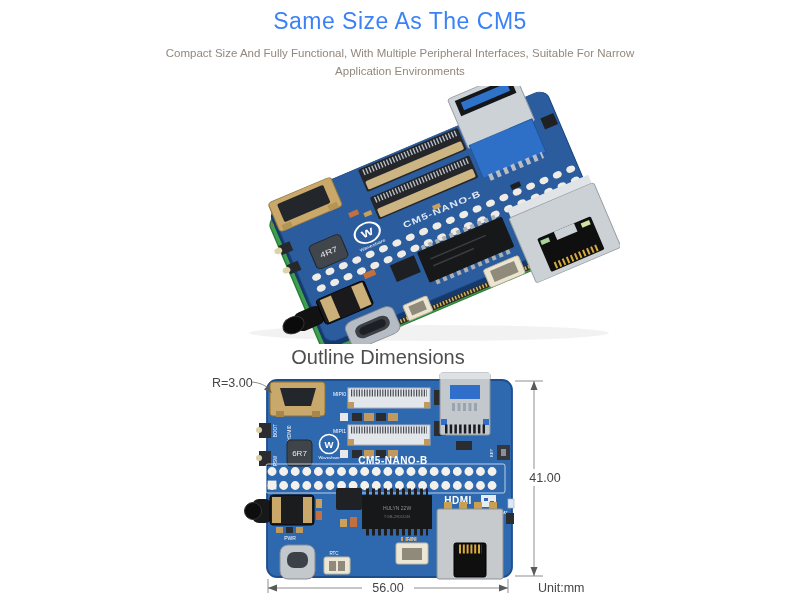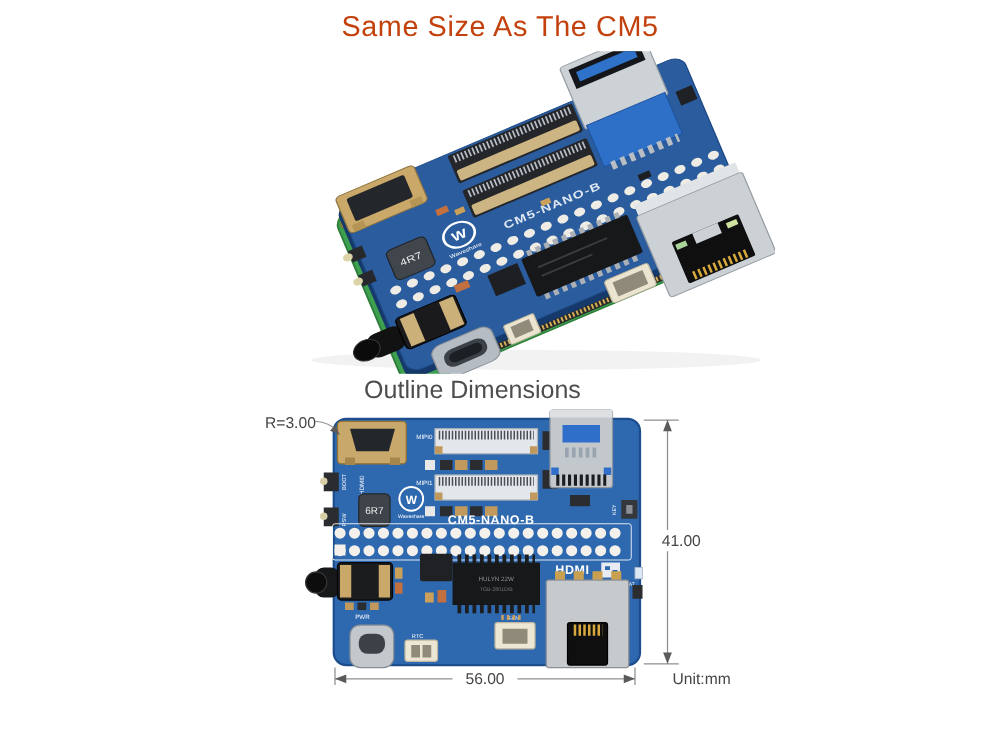--- a/index.html
+++ b/index.html
@@ -1,34 +1,38 @@
 <!DOCTYPE html>
 <html><head>
 <meta charset="utf-8">
 <style>
   html,body{margin:0;padding:0;background:#ffffff;}
   body{width:800px;height:600px;overflow:hidden;font-family:"Liberation Sans",sans-serif;}
   .page{width:800px;height:600px;position:relative;}
-  .hero-title{margin:0;padding-top:8px;text-align:center;font-size:23px;font-weight:400;color:#c2410c;letter-spacing:.5px;}
+  .hero-title{margin:0;padding-top:8px;text-align:center;font-size:23px;font-weight:400;color:#3b82f6;letter-spacing:.5px;}
   .hero-sub{margin:9px auto 0 auto;text-align:center;font-size:11.5px;line-height:18px;color:#92887d;width:640px;}
   .photo-wrap{width:396px;height:258px;margin:6px auto 0 auto;position:relative;left:22px;}
   .dim-title{margin:0;text-align:center;font-size:20px;font-weight:400;color:#4d4d4d;position:relative;left:-22px;padding-top:2px;}
   .diagram-wrap{width:380px;height:232px;margin:2px auto 0 auto;position:relative;left:2px;}
   svg text{font-family:"Liberation Sans",sans-serif;}
   .silk{fill:#ffffff;}
   .anno{fill:#454545;font-size:12.5px;}
   .dimline{stroke:#8f8f8f;stroke-width:1;fill:none;}
   .arrow{fill:#5a5a5a;}
 </style>
 </head>
 <body>
 
 <div class="page">
 
   <h1 class="hero-title">Same Size As The CM5</h1>
+  <div class="hero-sub">
+    <div>Compact Size And Fully Functional, With Multiple Peripheral Interfaces, Suitable For Narrow</div>
+    <div>Application Environments</div>
+  </div>
 
   <div class="photo-wrap">
   <svg width="396" height="258" viewBox="0 0 396 258">
     <ellipse cx="205" cy="247" rx="180" ry="8" fill="rgba(0,0,0,0.05)"></ellipse>
     <g transform="translate(45,120) rotate(-23) scale(1,0.75)">
 
       <g>
         <rect x="-7" y="14" width="306" height="202" rx="14" fill="#3da04f" stroke="#2e7d3a" stroke-width="1.5"></rect>
         <line x1="64" y1="210" x2="238" y2="210" stroke="#2b2b2b" stroke-width="8"></line>
         <line x1="66" y1="210" x2="236" y2="210" stroke="#d8b35a" stroke-width="5" stroke-dasharray="1.5 1.8"></line>

